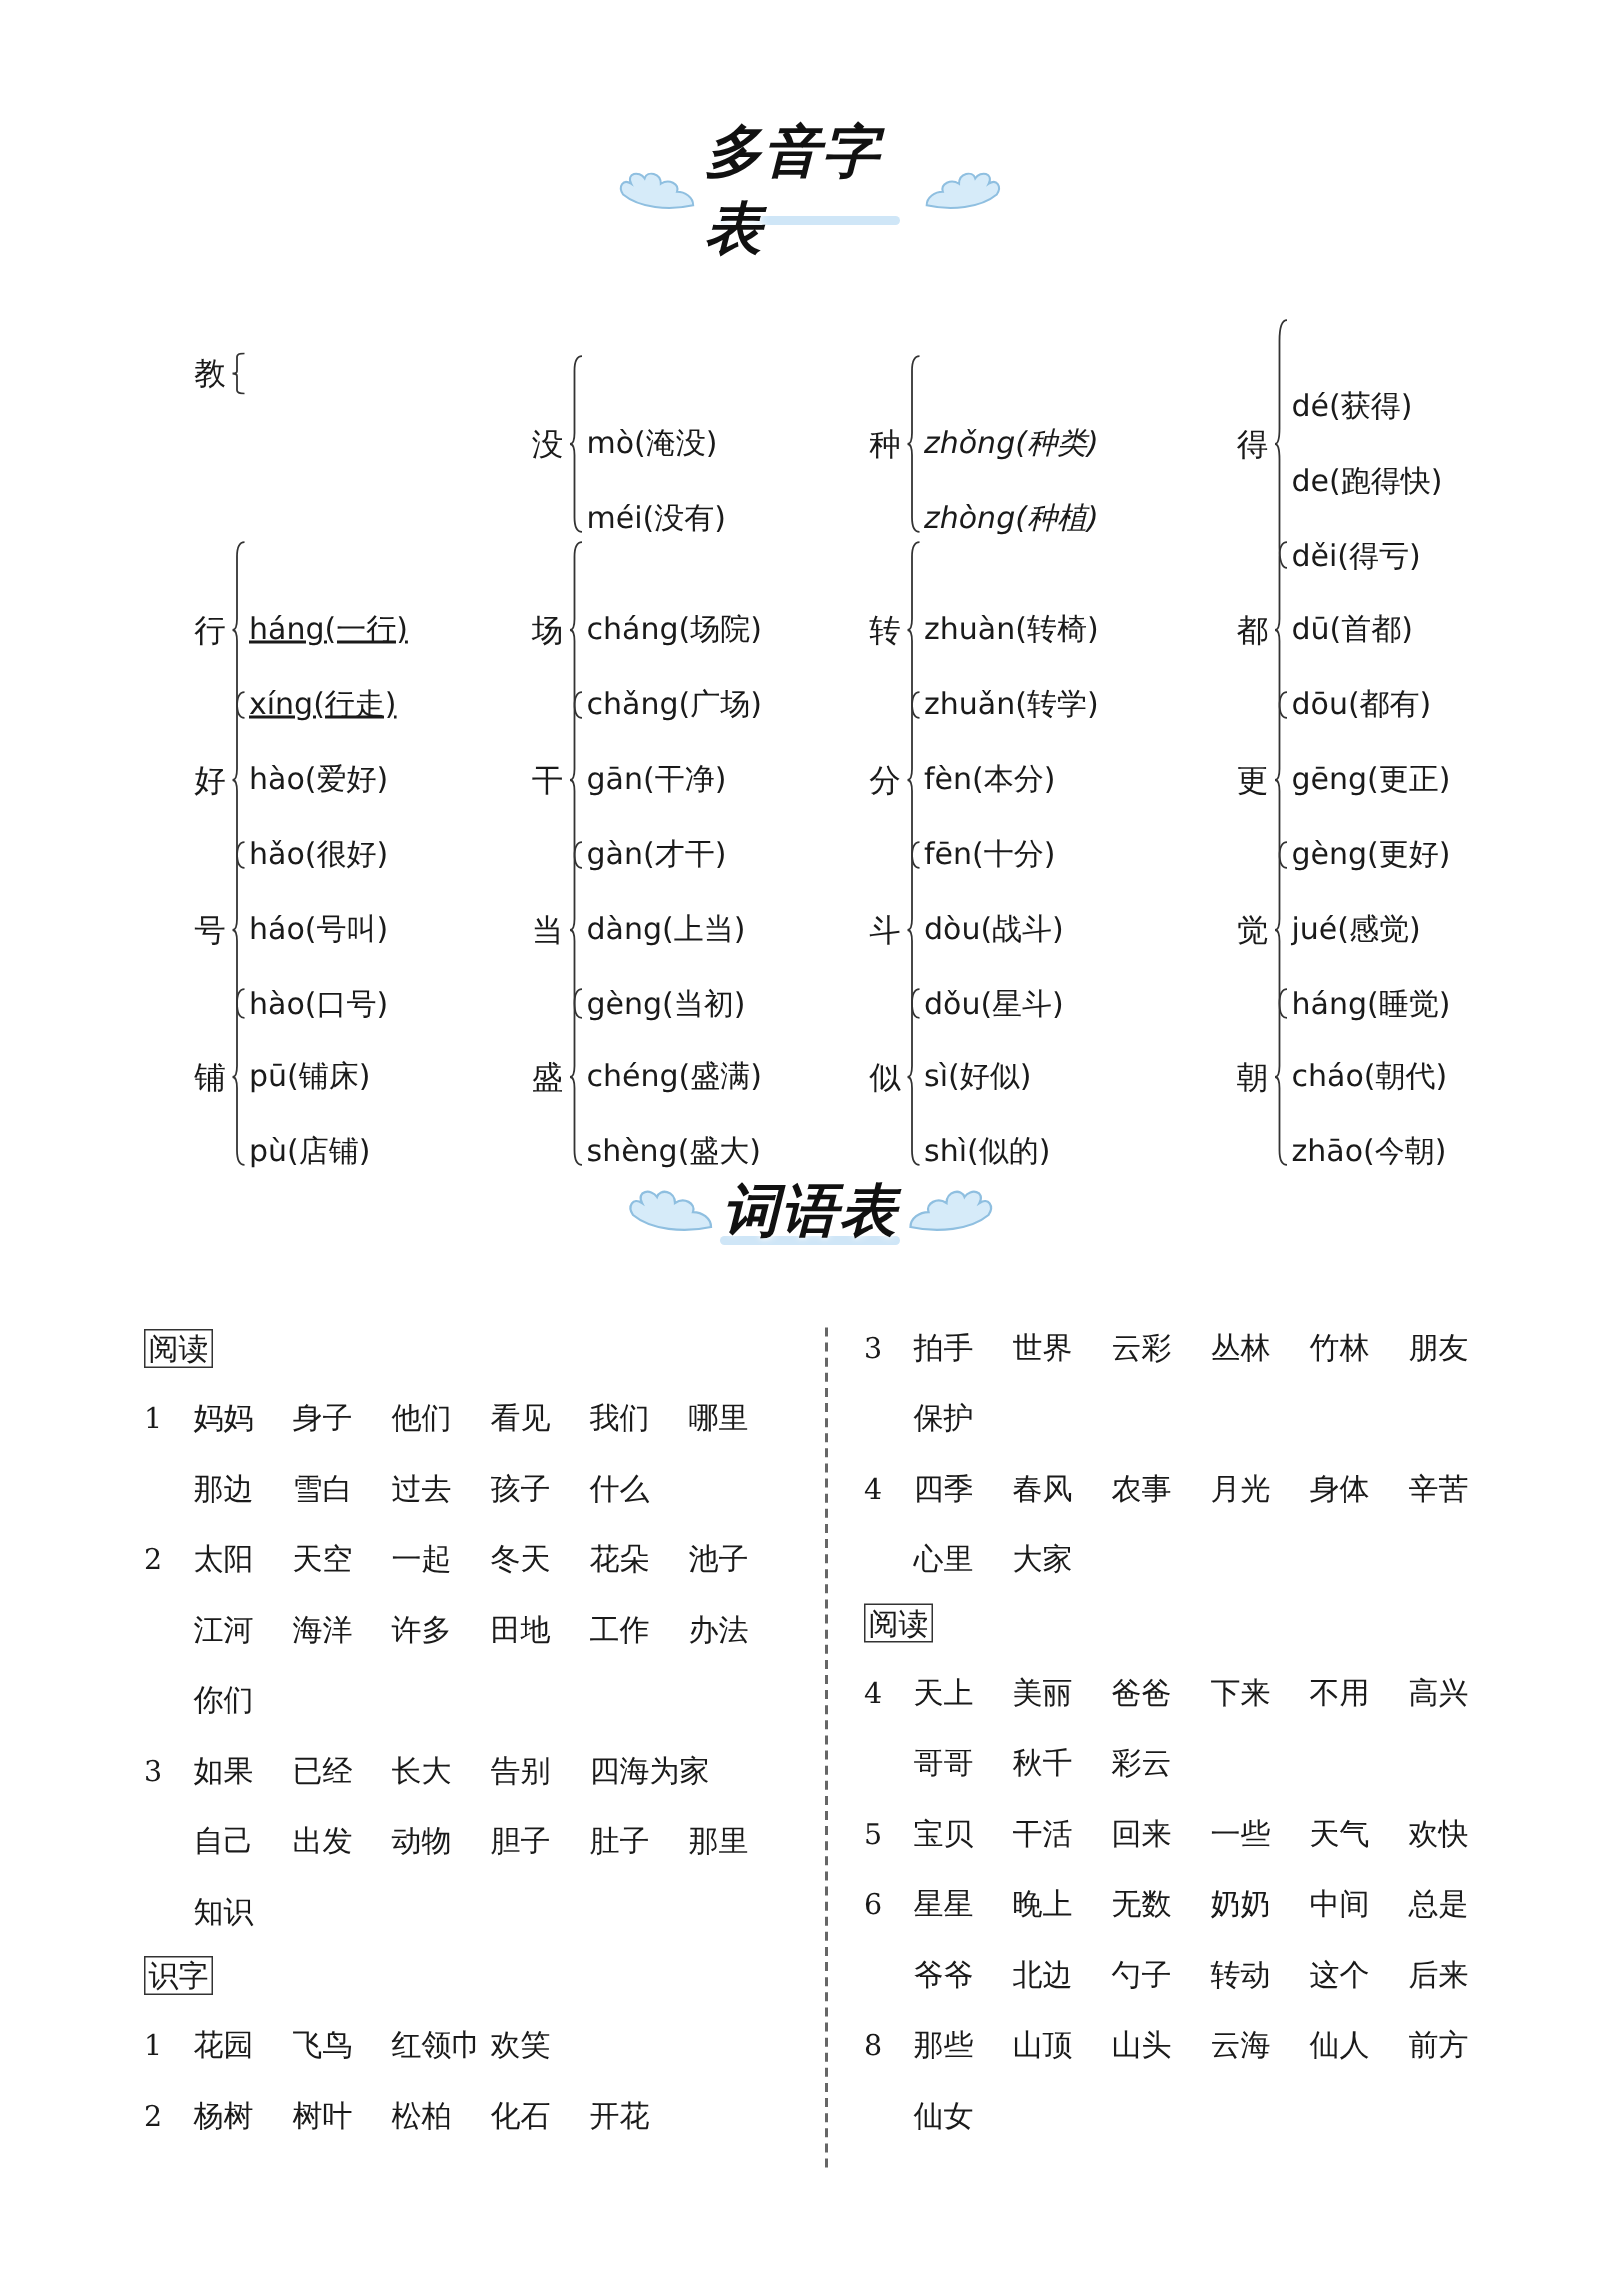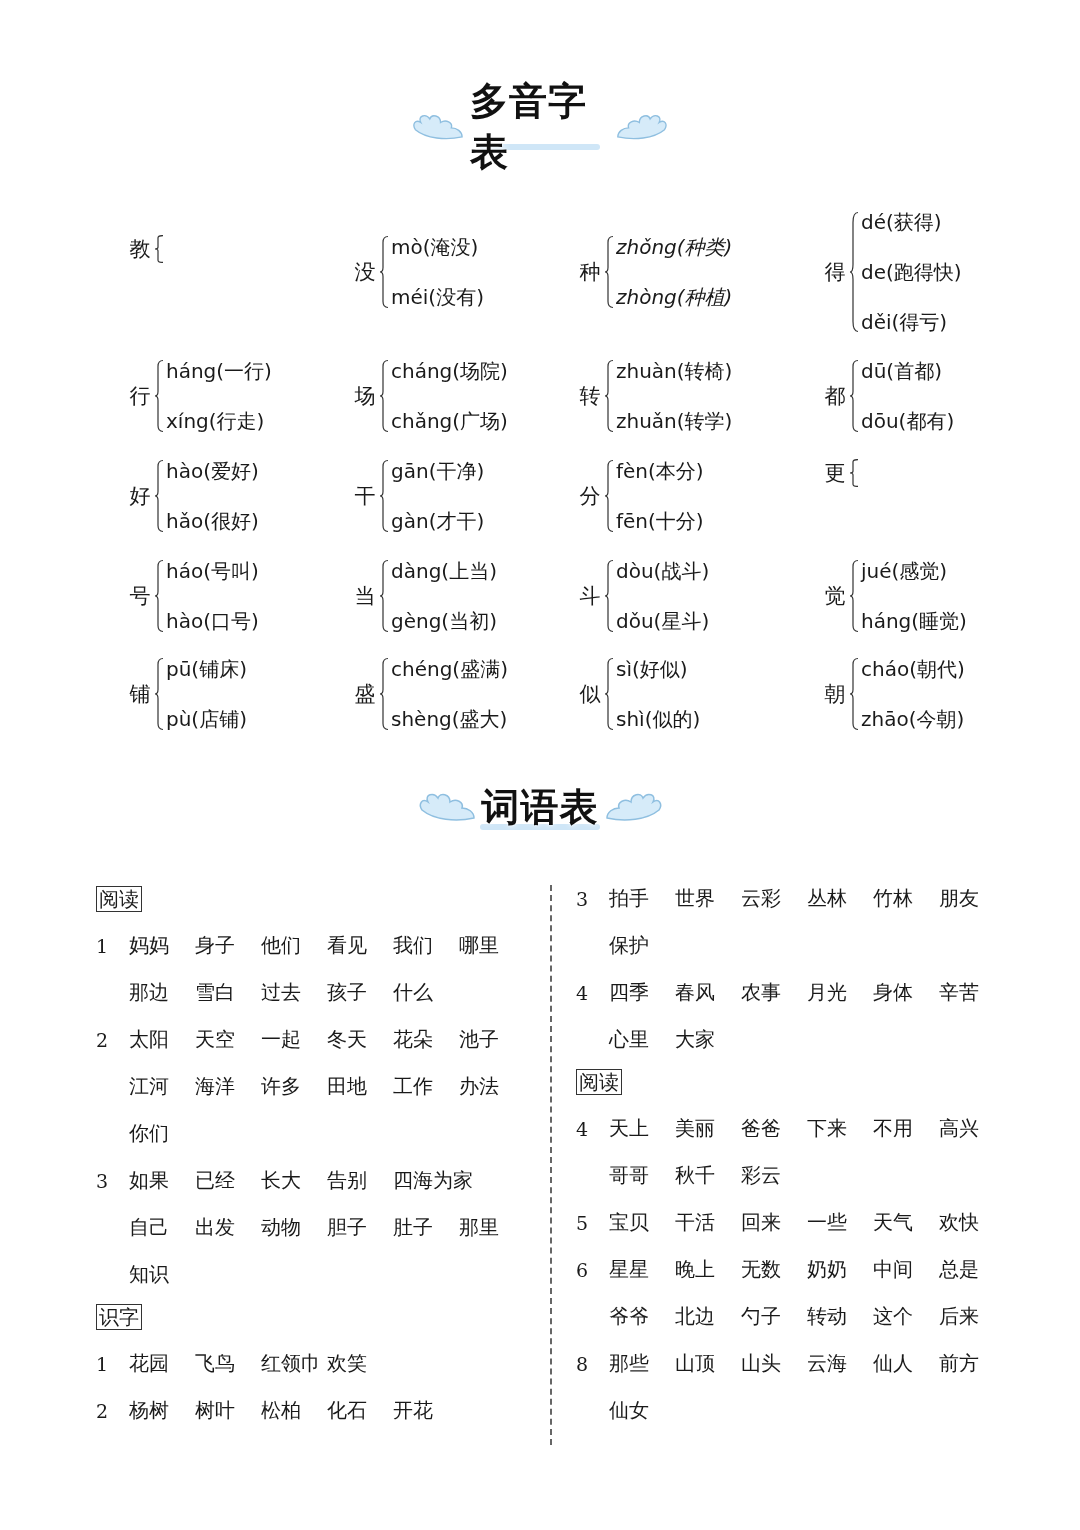--- a/index.html
+++ b/index.html
@@ -5,32 +5,32 @@
   html, body { margin: 0; padding: 0; background: #ffffff; }
   body { width: 1080px; height: 1530px; position: relative; overflow: hidden;
          font-family: "DejaVu Sans", sans-serif; color: #1a1a1a; }
 
   .banner { position: absolute; left: 50%; transform: translateX(-50%); height: 70px;
             display: flex; align-items: center; justify-content: center; }
   .banner .wing { width: 60px; height: 38px; position: relative; }
   .banner .wing svg { width: 100%; height: 100%; }
   .banner .title { font-family: "DejaVu Sans", sans-serif; font-weight: bold; font-size: 38px;
                    color: #111; padding: 0 6px; letter-spacing: 1px;
-                   text-shadow: 0 0 3px #fff, 0 0 6px #fff; }
+                   text-shadow: 0 0 3px #fff, 0 0 6px #fff; font-style: italic; }
   .banner .underline { position: absolute; left: 70px; right: 70px; bottom: 12px; height: 6px;
                        border-radius: 3px; background: #cfe6f7; z-index: -1; }
   #banner1 { top: 92px; width: 260px; }
   #banner2 { top: 772px; width: 260px; }
 
   
   .poly { position: absolute; display: flex; align-items: center; }
   .poly .char { font-size: 21px; width: 24px; text-align: center; margin-right: 2px; }
   .poly .brace { width: 10px; align-self: stretch; position: relative; margin-right: 2px; }
   .poly .brace svg { position: absolute; left: 0; top: 0; width: 10px; height: 100%; }
-  .poly .readings { display: flex; flex-direction: column; justify-content: space-between; }
+  .poly .readings { display: flex; flex-direction: column; justify-content: space-between; margin-top: 48px; }
   .poly .reading { font-size: 20px; line-height: 24px; white-space: nowrap; }
 
   
   .vocab-col { position: absolute; top: 880px; }
   .section-box { display: inline-block; border: 1.5px solid #333; font-family: "DejaVu Serif", serif;
                  font-size: 20px; line-height: 24px; padding: 0 2px; margin: 6px 12px 10px 0; }
   .vrow { display: flex; height: 47px; align-items: center; font-family: "DejaVu Serif", serif; font-size: 20px; }
   .vrow .num { width: 33px; font-size: 19px; }
   .vrow .word { width: 66px; white-space: nowrap; }
   .divider { position: absolute; left: 550px; top: 885px; height: 560px; border-left: 2px dashed #666; }
@@ -101,21 +101,21 @@
         <span class="reading">děi(得亏)</span>
       </div>
     </div>
     <div class="poly" style="left: 128px; top: 359px;">
       <span class="char">行</span>
       <span class="brace">
         <svg viewBox="0 0 10 100" preserveAspectRatio="none">
           <path d="M9 2 Q4 2 4 10 L4 44 Q4 50 1 50 Q4 50 4 56 L4 90 Q4 98 9 98" fill="none" stroke="#333" stroke-width="1.2" vector-effect="non-scaling-stroke"></path>
         </svg>
       </span>
-      <div class="readings" style="height: 74px;">
+      <div class="readings" style="height: 74px; text-decoration: underline;">
         <span class="reading">háng(一行)</span>
         <span class="reading">xíng(行走)</span>
       </div>
     </div>
     <div class="poly" style="left: 353px; top: 359px;">
       <span class="char">场</span>
       <span class="brace">
         <svg viewBox="0 0 10 100" preserveAspectRatio="none">
           <path d="M9 2 Q4 2 4 10 L4 44 Q4 50 1 50 Q4 50 4 56 L4 90 Q4 98 9 98" fill="none" stroke="#333" stroke-width="1.2" vector-effect="non-scaling-stroke"></path>
         </svg>
@@ -185,20 +185,24 @@
         <span class="reading">fēn(十分)</span>
       </div>
     </div>
     <div class="poly" style="left: 823px; top: 459px;">
       <span class="char">更</span>
       <span class="brace">
         <svg viewBox="0 0 10 100" preserveAspectRatio="none">
           <path d="M9 2 Q4 2 4 10 L4 44 Q4 50 1 50 Q4 50 4 56 L4 90 Q4 98 9 98" fill="none" stroke="#333" stroke-width="1.2" vector-effect="non-scaling-stroke"></path>
         </svg>
       </span>
+      <div class="readings" style="height: 74px;">
+        <span class="reading">gēng(更正)</span>
+        <span class="reading">gèng(更好)</span>
+      </div>
     </div>
     <div class="poly" style="left: 128px; top: 559px;">
       <span class="char">号</span>
       <span class="brace">
         <svg viewBox="0 0 10 100" preserveAspectRatio="none">
           <path d="M9 2 Q4 2 4 10 L4 44 Q4 50 1 50 Q4 50 4 56 L4 90 Q4 98 9 98" fill="none" stroke="#333" stroke-width="1.2" vector-effect="non-scaling-stroke"></path>
         </svg>
       </span>
       <div class="readings" style="height: 74px;">
         <span class="reading">háo(号叫)</span>

